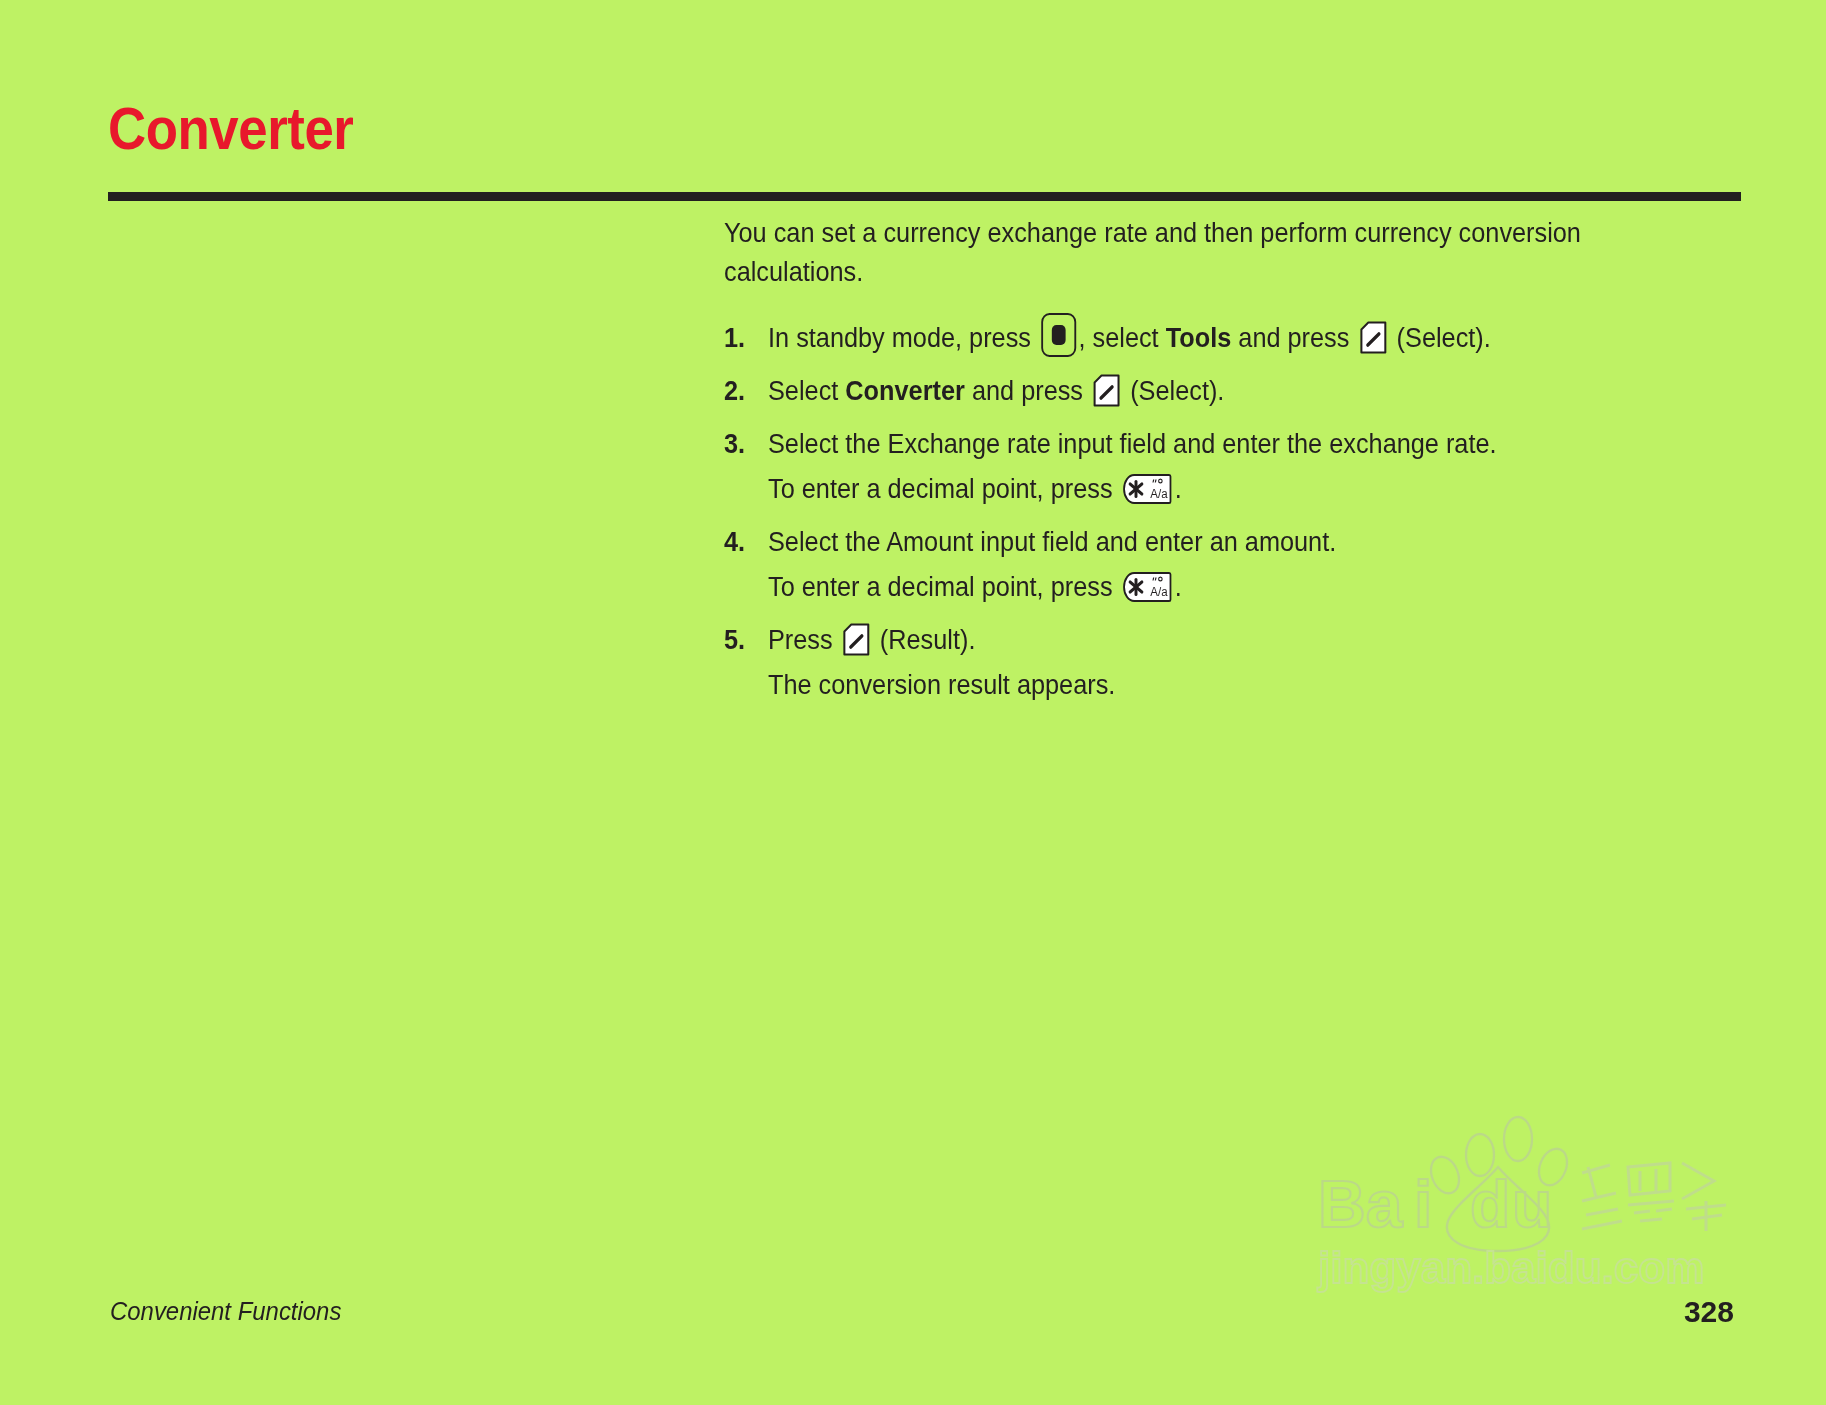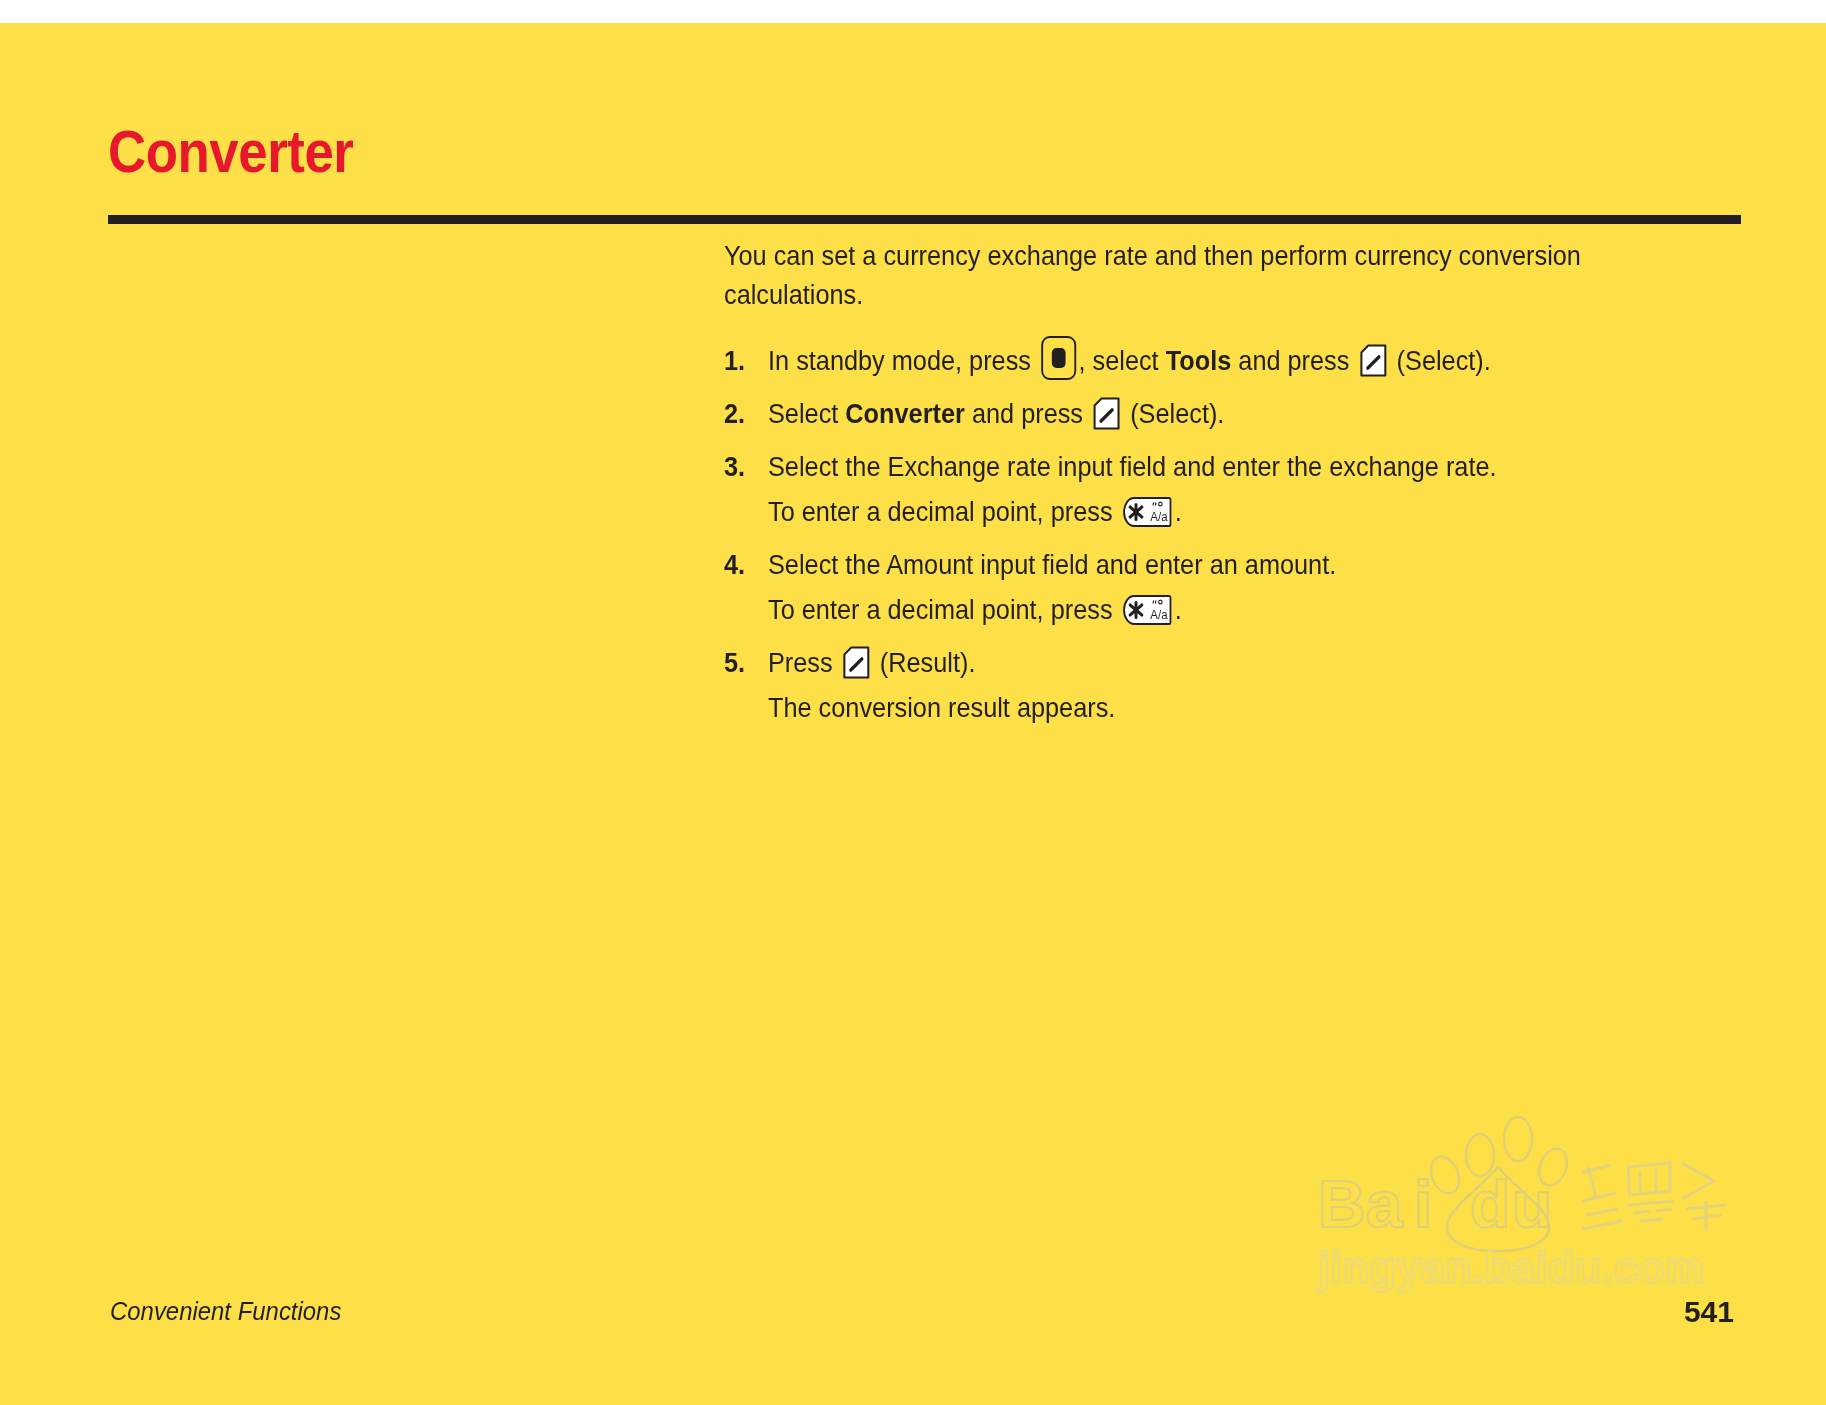--- a/index.html
+++ b/index.html
@@ -12,22 +12,21 @@
     height: 1405px;
     position: relative;
     font-family: "Liberation Sans", sans-serif;
     color: #1a1a1a;
     overflow: hidden;
   }
 
   .page {
     position: absolute;
     inset: 0;
-    background: #fde047;
-    margin-top: 23px;
+    background: #bef264;
   }
 
   
   .page-title {
     position: absolute;
     left: 108px;
     top: 96px;
     font-family: "Liberation Sans Narrow", "Liberation Sans", sans-serif;
     font-weight: bold;
     font-size: 60px;
@@ -321,15 +320,15 @@
       </g>
 
       <g fill="none" stroke="#cfcfcf" stroke-width="2">
         <text x="8" y="178" font-size="44" font-weight="bold" font-family="Liberation Sans, sans-serif" fill="none" stroke="#cfcfcf" stroke-width="1.8">jingyan.baidu.com</text>
       </g>
     </svg>
   </div>
 
   <div class="footer-section">Convenient Functions</div>
 
-  <div class="page-number">541</div>
+  <div class="page-number">328</div>
 
 </div>
 
 </body></html>

